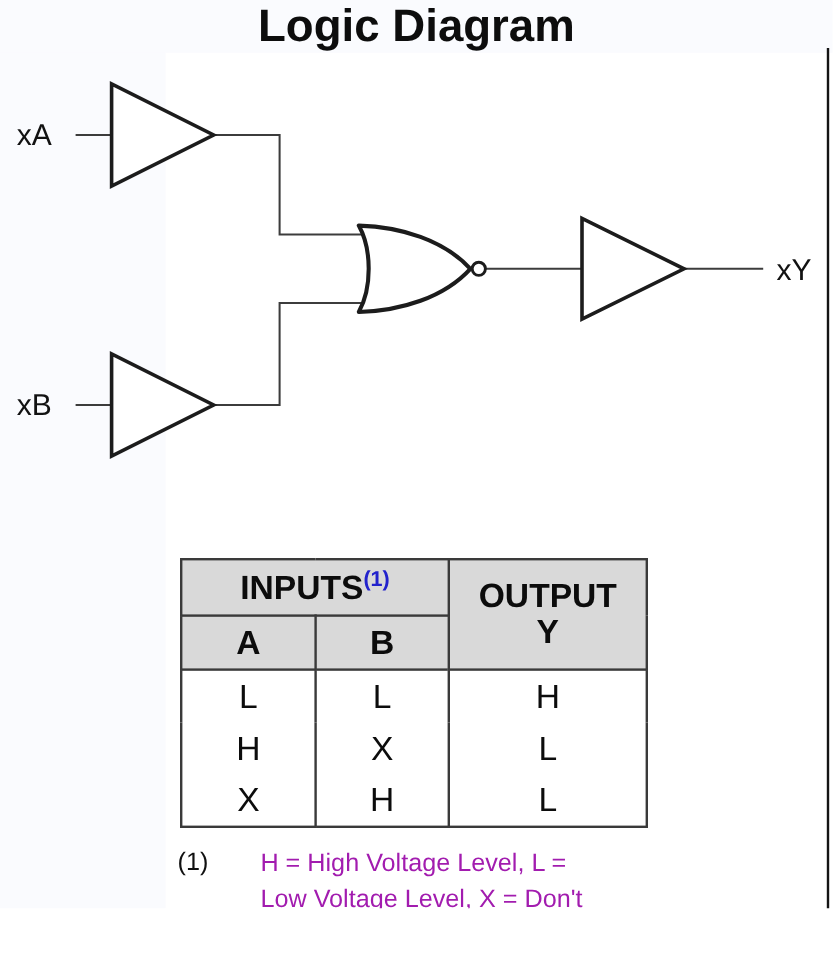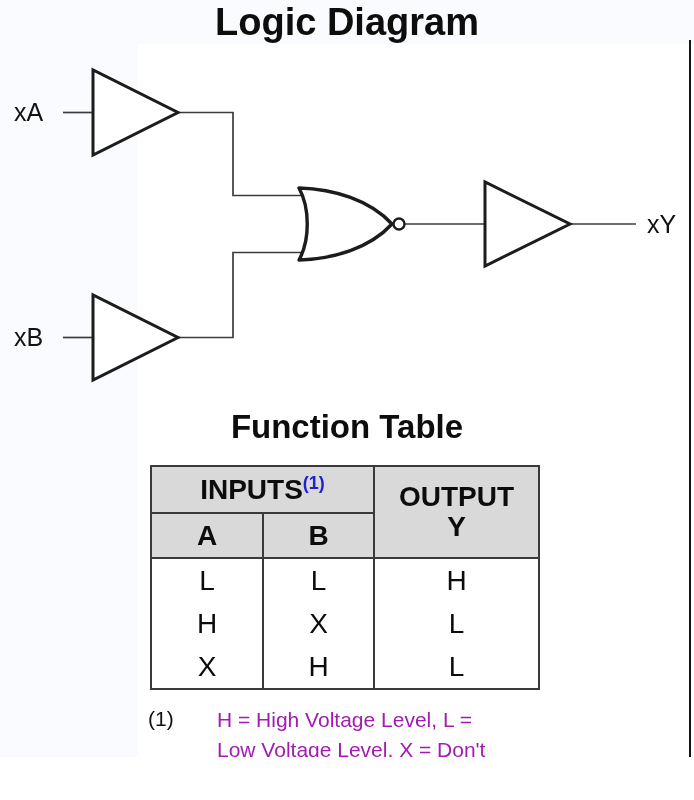--- a/index.html
+++ b/index.html
@@ -81,21 +81,20 @@
 
     <path d="M485,182 L485,266 L570,224 Z" fill="#ffffff" stroke="#1c1c1c" stroke-width="3" stroke-linejoin="miter"></path>
 
     <text x="14" y="121" font-size="25" fill="#121212">xA</text>
     <text x="14" y="346" font-size="25" fill="#121212">xB</text>
     <text x="647" y="233" font-size="25" fill="#121212">xY</text>
 
     <path d="M690,40 V800" stroke="#141414" stroke-width="2" fill="none"></path>
   </svg>
 
-  <h2 class="title title-function">Function Table</h2>
 
   <table class="ftable">
     <colgroup>
       <col style="width:112px">
         <col style="width:111px">
         <col style="width:165px">
     </colgroup>
     <thead>
       <tr class="h-row1">
         <th colspan="2"><span>INPUTS</span><span class="sup-ref" style="color:#2222cc">(1)</span></th>

